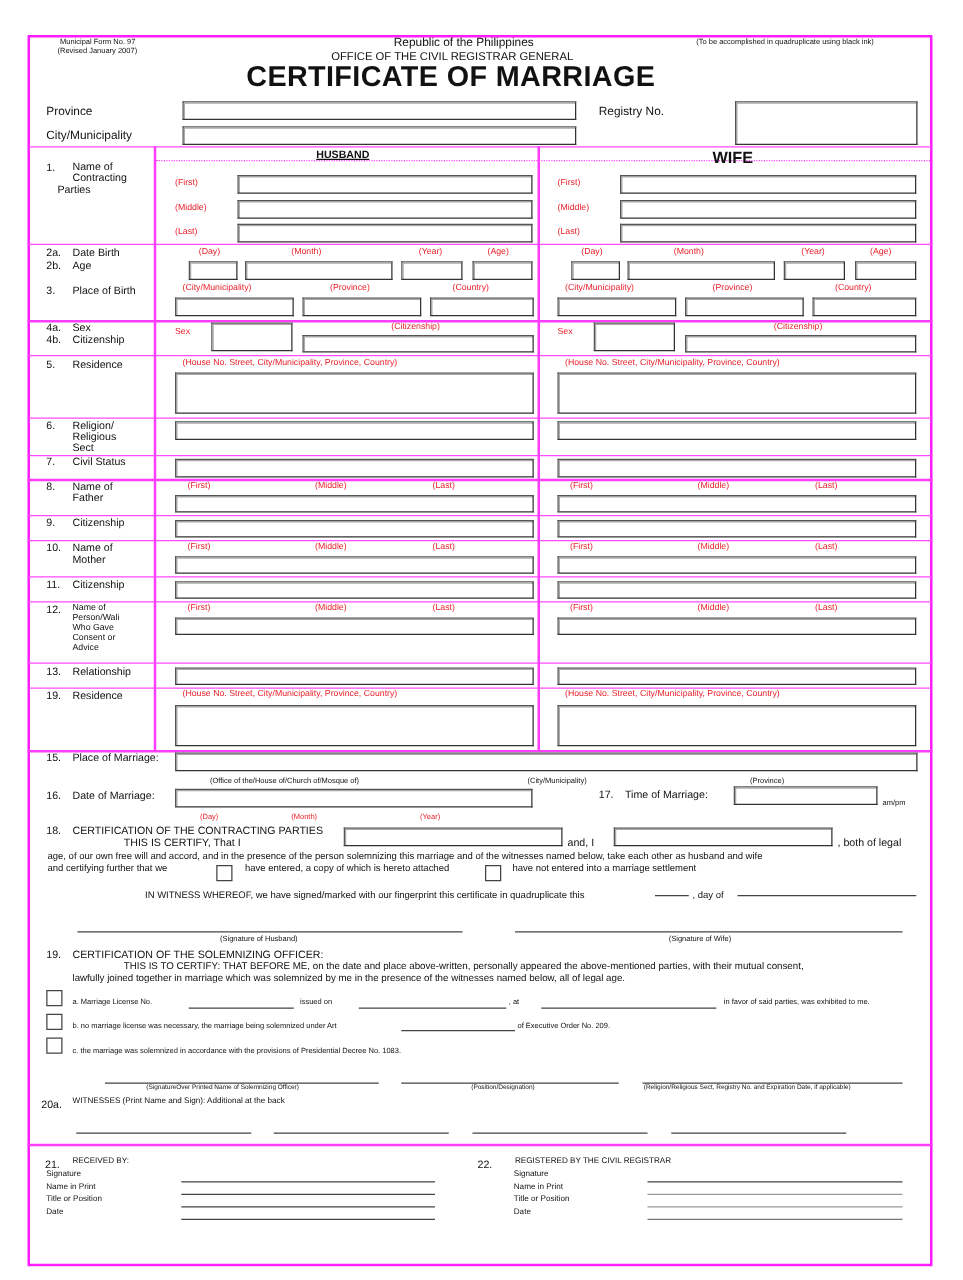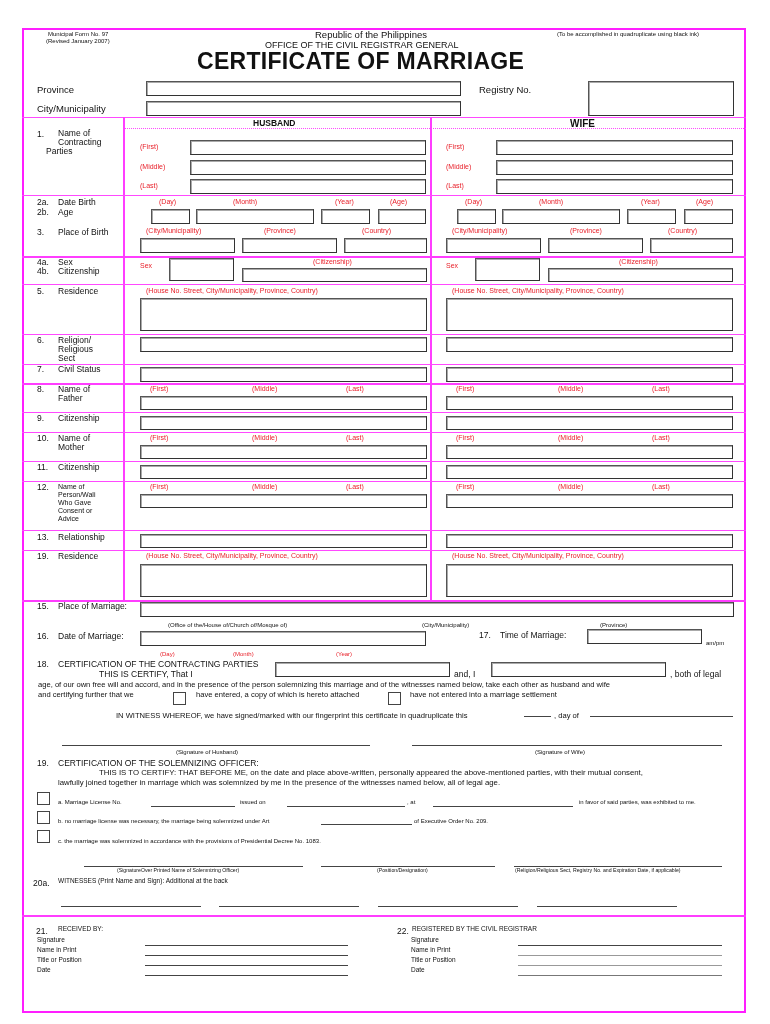--- a/index.html
+++ b/index.html
@@ -40,22 +40,22 @@
 <div class="t lbl" style="left:37px;top:104px;font-size:9.5px;">City/Municipality</div>
 <input class="box" style="left: 146px; top: 101px; width: 315px; height: 15px;" value="">
 <div class="t lbl" style="left:479px;top:85px;font-size:9.5px;">Registry No.</div>
 <input class="box" style="left: 588px; top: 81px; width: 146px; height: 35px;" value="">
 
 <div class="hline" style="left:22px;top:117px;width:724px;"></div>
 <div class="hline" style="left:124px;top:128px;width:622px;border-top-style:dotted;"></div>
 <div class="vline thick" style="left:123px;top:117px;height:484px;"></div>
 <div class="vline thick" style="left:430px;top:117px;height:484px;"></div>
 
-<div class="t bold" style="left:253px;top:119px;font-size:8.5px;">HUSBAND</div>
-<div class="t bold" style="left:570px;top:119px;font-size:10px;">WIFE</div>
+<div class="t bold" style="left:253px;top:119px;font-size:8.5px;text-decoration:underline;">HUSBAND</div>
+<div class="t bold" style="left:570px;top:119px;font-size:13px;">WIFE</div>
 
 <div class="hline" style="left:22px;top:195px;width:724px;"></div>
 <div class="hline thick" style="left:22px;top:256px;width:724px;"></div>
 <div class="hline" style="left:22px;top:284px;width:724px;"></div>
 <div class="hline" style="left:22px;top:334px;width:724px;"></div>
 <div class="hline" style="left:22px;top:364px;width:724px;"></div>
 <div class="hline thick" style="left:22px;top:383px;width:724px;"></div>
 <div class="hline" style="left:22px;top:412px;width:724px;"></div>
 <div class="hline" style="left:22px;top:432px;width:724px;"></div>
 <div class="hline" style="left:22px;top:461px;width:724px;"></div>
@@ -315,21 +315,21 @@
   <div class="uline" style="left:145px;top:945px;width:203px;"></div>
   <div class="t tiny" style="left:37px;top:947px;font-size:6.5px;">Name in Print</div>
   <div class="uline" style="left:145px;top:955px;width:203px;"></div>
   <div class="t tiny" style="left:37px;top:957px;font-size:6.5px;">Title or Position</div>
   <div class="uline" style="left:145px;top:965px;width:203px;"></div>
   <div class="t tiny" style="left:37px;top:967px;font-size:6.5px;">Date</div>
   <div class="uline" style="left:145px;top:975px;width:203px;"></div>
 </div>
 
 <div>
-  <div class="t lbl" style="left:397px;top:927px;">22.</div>
+  <div class="t lbl" style="left:382px;top:927px;">22.</div>
   <div class="t tiny" style="left:412px;top:926px;font-size:6.5px;">REGISTERED BY THE CIVIL REGISTRAR</div>
   <div class="t tiny" style="left:411px;top:937px;font-size:6.5px;">Signature</div>
   <div class="uline" style="left:518px;top:945px;width:204px;"></div>
   <div class="t tiny" style="left:411px;top:947px;font-size:6.5px;">Name in Print</div>
   <div class="uline" style="left:518px;top:955px;width:204px;border-top-color:#999;"></div>
   <div class="t tiny" style="left:411px;top:957px;font-size:6.5px;">Title or Position</div>
   <div class="uline" style="left:518px;top:965px;width:204px;border-top-color:#999;"></div>
   <div class="t tiny" style="left:411px;top:967px;font-size:6.5px;">Date</div>
   <div class="uline" style="left:518px;top:975px;width:204px;border-top-color:#777;"></div>
 </div>

